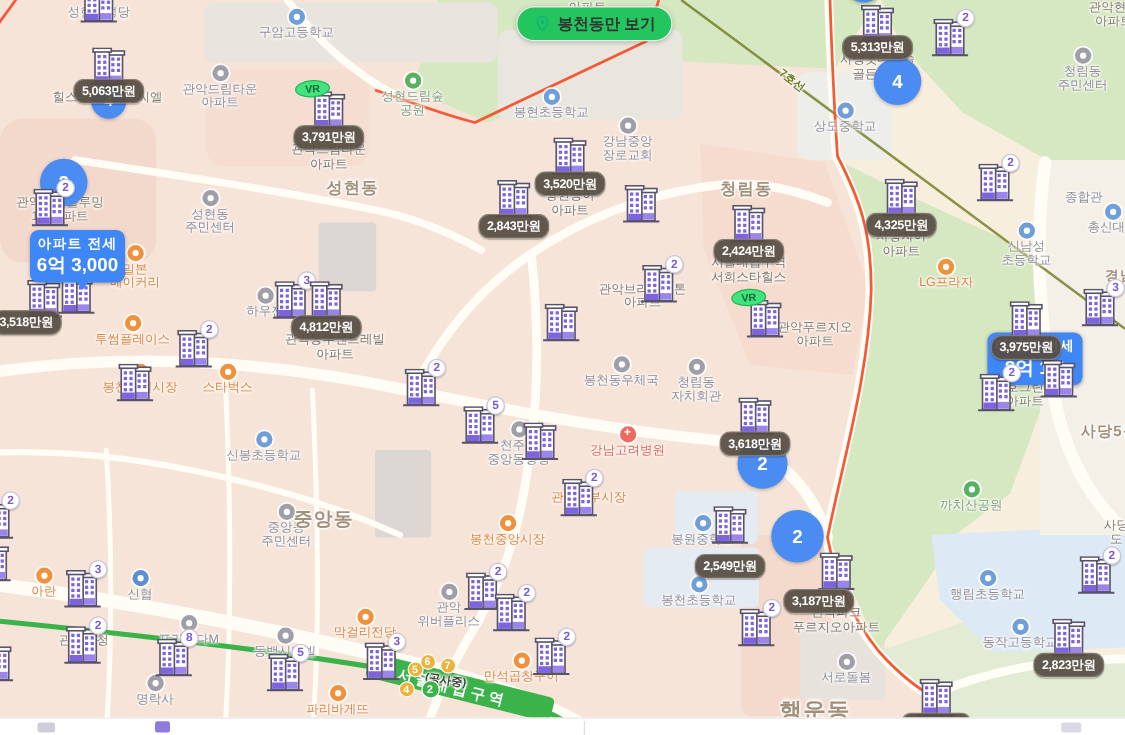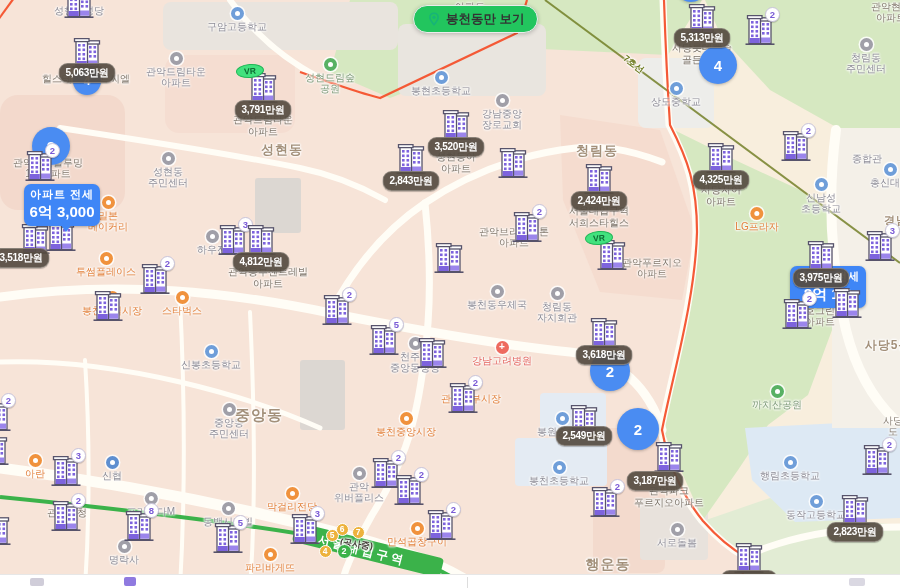--- a/index.html
+++ b/index.html
@@ -1219,21 +1219,21 @@
         <rect x="6" y="6" width="2.6" height="2.6" fill="#7d63dd"></rect>
         <rect x="10.5" y="6" width="2.6" height="2.6" fill="#7d63dd"></rect>
         <rect x="6" y="10.5" width="2.6" height="2.6" fill="#7d63dd"></rect>
         <rect x="10.5" y="10.5" width="2.6" height="2.6" fill="#7d63dd"></rect>
         <rect x="6" y="15" width="2.6" height="2.6" fill="#7d63dd"></rect>
         <rect x="10.5" y="15" width="2.6" height="2.6" fill="#7d63dd"></rect>
         <rect x="6" y="19.5" width="2.6" height="2.6" fill="#7d63dd"></rect>
         <rect x="10.5" y="19.5" width="2.6" height="2.6" fill="#7d63dd"></rect>
         <path d="M0.5,29.2 H29.5" stroke="#57536b" stroke-width="1.6"></path>
       </svg>
-      <span class="pill" style="left: 15px; top: 21px;">2,549만원</span>
+      <span class="pill" style="left: 15px; top: 38px;">2,549만원</span>
     </div>
     <div class="bldg mk" style="left: 654px; top: 442px; z-index: 26;">
       <svg width="30" height="31" viewBox="0 0 30 31">
         <rect x="15" y="5" width="11" height="23.5" fill="#fff" stroke="#57536b" stroke-width="1.3"></rect>
         <rect x="13.5" y="2.8" width="14" height="3.2" fill="#fff" stroke="#57536b" stroke-width="1.3"></rect>
         <rect x="15.8" y="22.5" width="9.4" height="5.2" fill="#9b85ec"></rect>
         <rect x="17" y="8" width="2.6" height="2.6" fill="#7d63dd"></rect>
         <rect x="21.5" y="8" width="2.6" height="2.6" fill="#7d63dd"></rect>
         <rect x="17" y="12.5" width="2.6" height="2.6" fill="#7d63dd"></rect>
         <rect x="21.5" y="12.5" width="2.6" height="2.6" fill="#7d63dd"></rect>
@@ -1591,21 +1591,21 @@
     <div class="poi t-apt" style="left: 67px; top: 507px; z-index: 10;">
       <div class="pl">관악구청</div>
     </div>
     <div class="poi t-apt" style="left: 893px; top: 415px; z-index: 10;">
       <div class="pl">사당</div>
       <div class="pl">도</div>
     </div>
     <div class="district" style="left: 282px; top: 141px; z-index: 10; font-size: 13px;">성현동</div>
     <div class="district" style="left: 597px; top: 142px; z-index: 10; font-size: 13px;">청림동</div>
     <div class="district" style="left: 259px; top: 406px; z-index: 10; font-size: 15px;">중앙동</div>
-    <div class="district" style="left: 608px; top: 556px; z-index: 10; font-size: 14px;">행운동</div>
+    <div class="district" style="left: 652px; top: 556px; z-index: 10; font-size: 18px;">행운동</div>
     <div class="district" style="left: 888px; top: 337px; z-index: 10; font-size: 12px;">사당5동</div>
     <div class="district" style="left: 896px; top: 213px; z-index: 10; font-size: 11px;">경남</div>
     <div class="cluster" style="left: 699px; top: 46px; z-index: 15; width: 38px; height: 38px; font-size: 15px;">4</div>
     <div class="cluster" style="left: 590px; top: 351px; z-index: 15; width: 40px; height: 40px; font-size: 15px;">2</div>
     <div class="cluster" style="left: 617px; top: 408px; z-index: 15; width: 42px; height: 42px; font-size: 15px;">2</div>
     <div class="cluster" style="left: 32px; top: 127px; z-index: 15; width: 38px; height: 38px; font-size: 15px;">2</div>
     <div class="cluster" style="left: 73px; top: 67px; z-index: 15; width: 28px; height: 28px; font-size: 12px;">4</div>
     <div class="cluster" style="left: 675px; top: -30px; z-index: 15; width: 32px; height: 32px; font-size: 12px;"></div>
     <div class="tooltip pt" style="left: 24px; top: 184px; z-index: 30; width: 68px;">
       <div class="tl1">아파트 전세</div>

